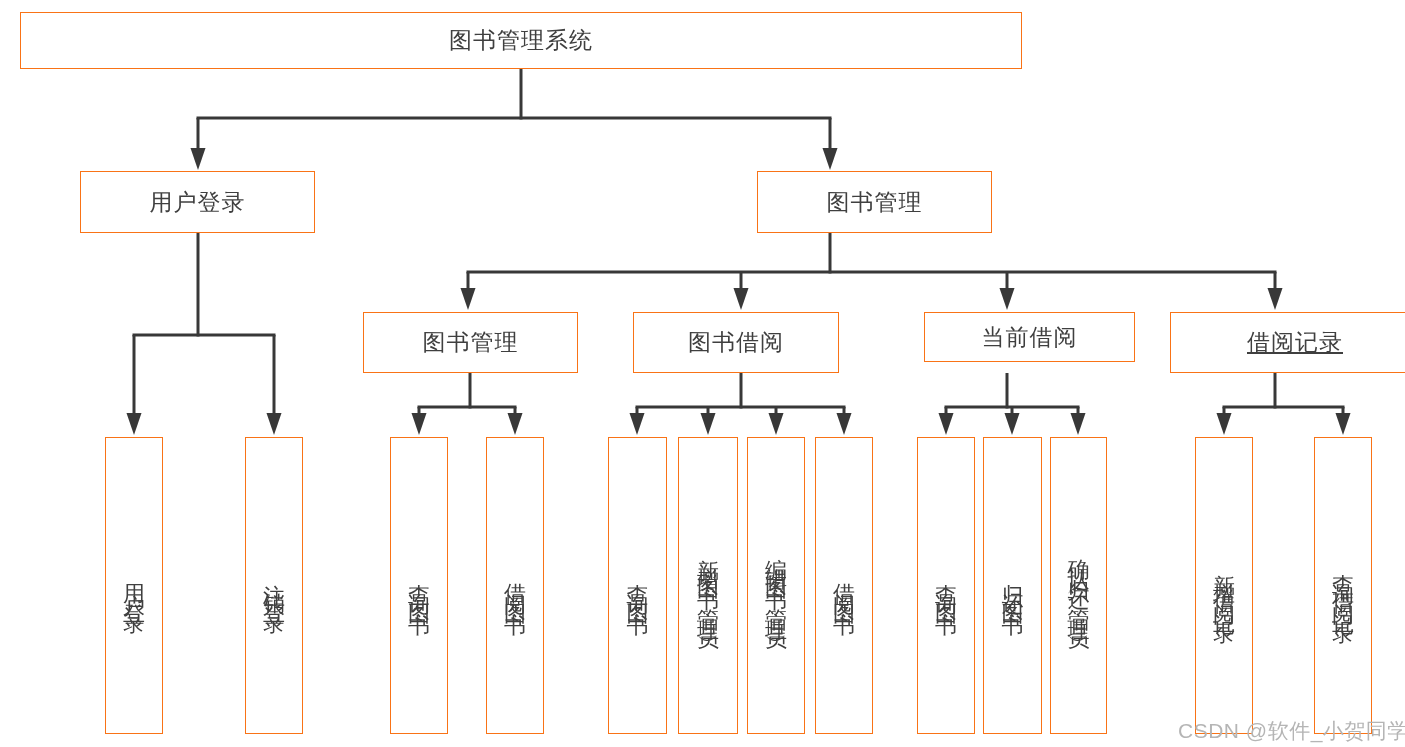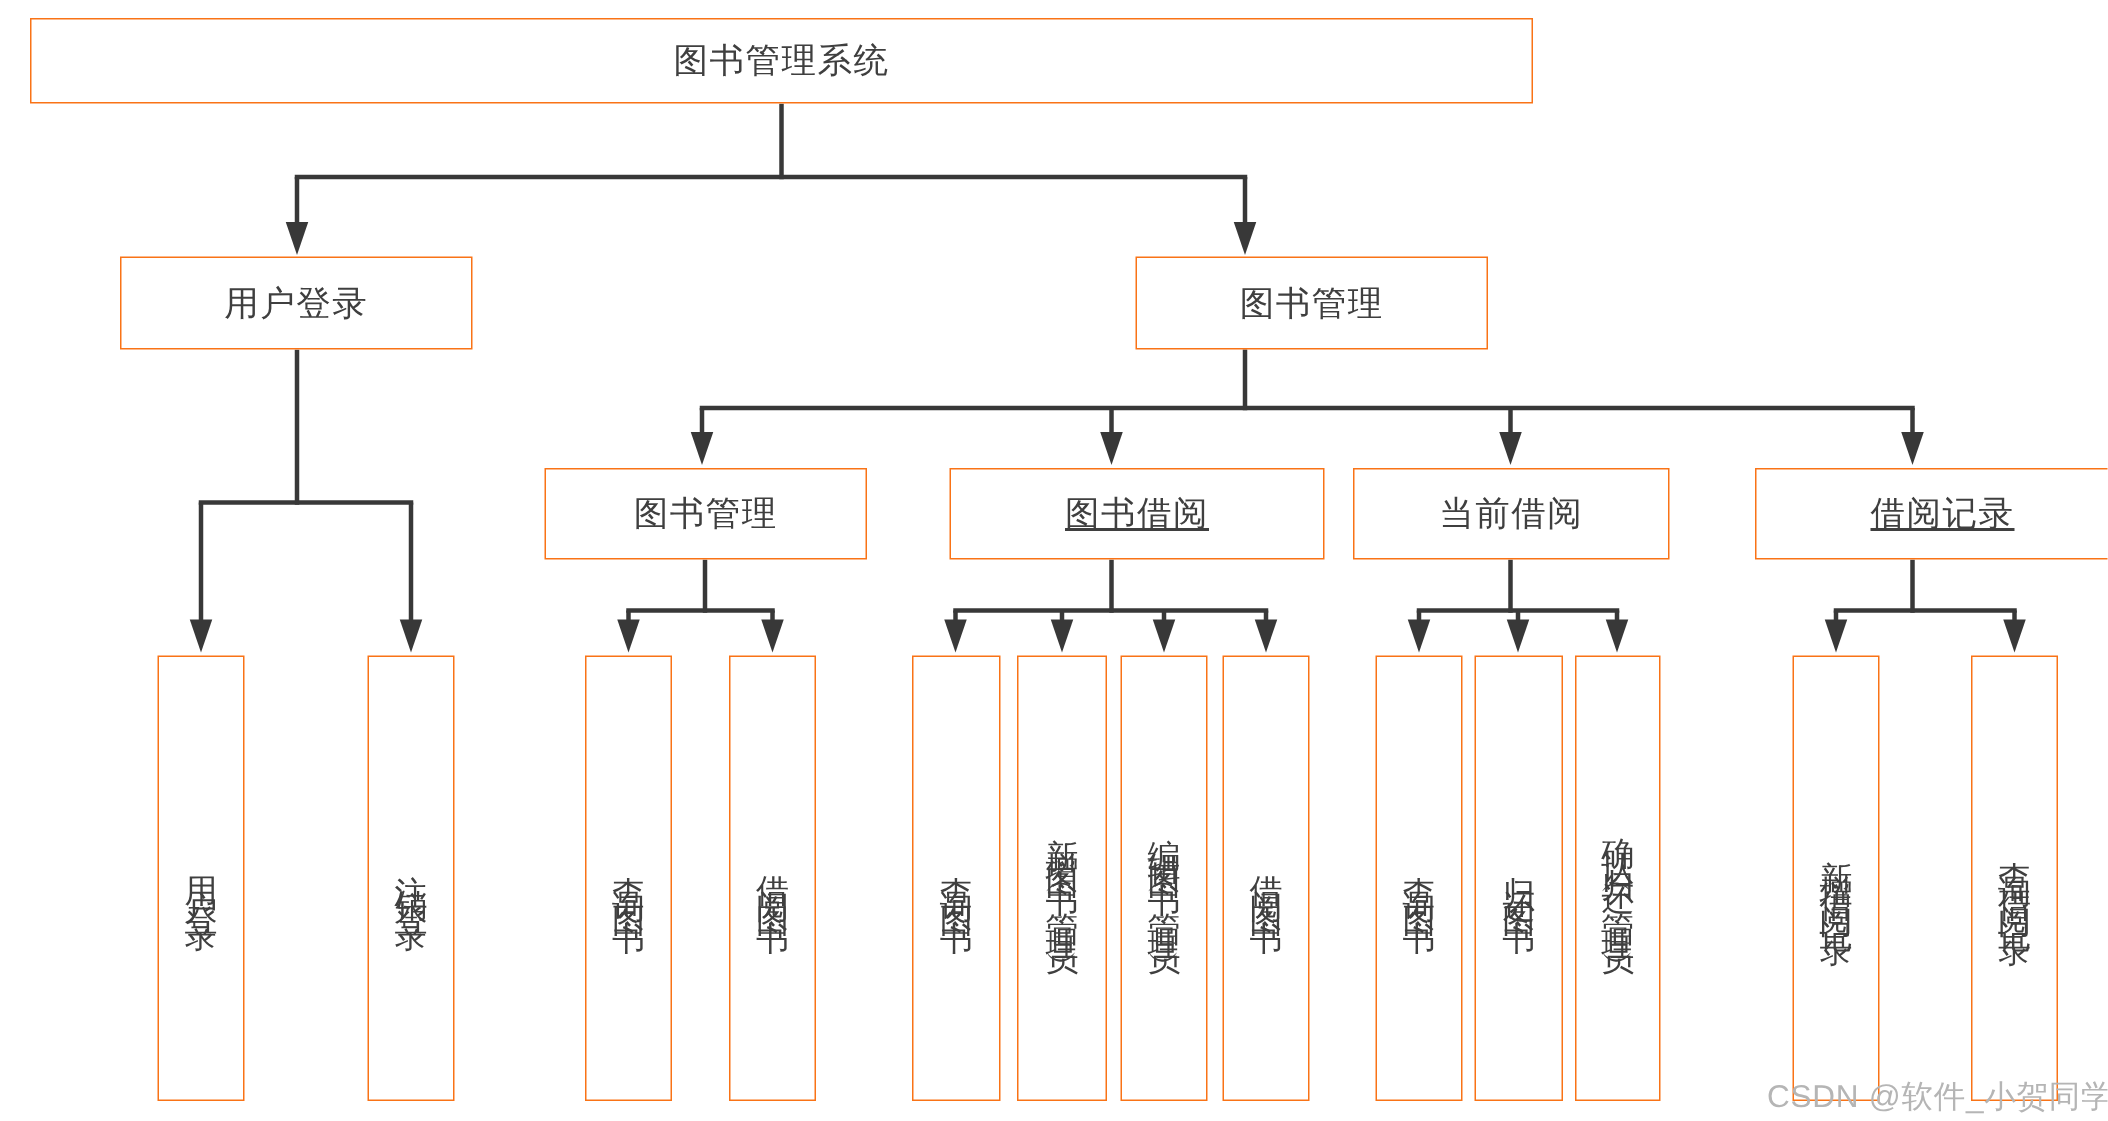--- a/index.html
+++ b/index.html
@@ -127,24 +127,24 @@
   <div class="box hbox" style="left:80px; top:171px; width:235px; height:62px;">
     <span>用户登录</span>
   </div>
   <div class="box hbox" style="left:713px; top:171px; width:235px; height:62px;margin-left:44px;">
     <span>图书管理</span>
   </div>
 
   <div class="box hbox" style="left:363px; top:312px; width:215px; height:61px;">
     <span>图书管理</span>
   </div>
-  <div class="box hbox" style="left:633px; top:312px; width:250px; height:61px;text-decoration:underline;">
+  <div class="box hbox" style="left:633px; top:312px; width:206px; height:61px;">
     <span>图书借阅</span>
   </div>
-  <div class="box hbox" style="left:902px; top:312px; width:211px; height:61px;">
+  <div class="box hbox" style="left:924px; top:312px; width:211px; height:50px;">
     <span>当前借阅</span>
   </div>
   <div class="box hbox" style="left:1170px; top:312px; width:250px; height:61px;text-decoration:underline;">
     <span>借阅记录</span>
   </div>
 
   <div class="box vbox" style="left:105px; top:437px; width:58px; height:297px;">
     <span class="vtext">用户登录</span>
   </div>
   <div class="box vbox" style="left:245px; top:437px; width:58px; height:297px;">

